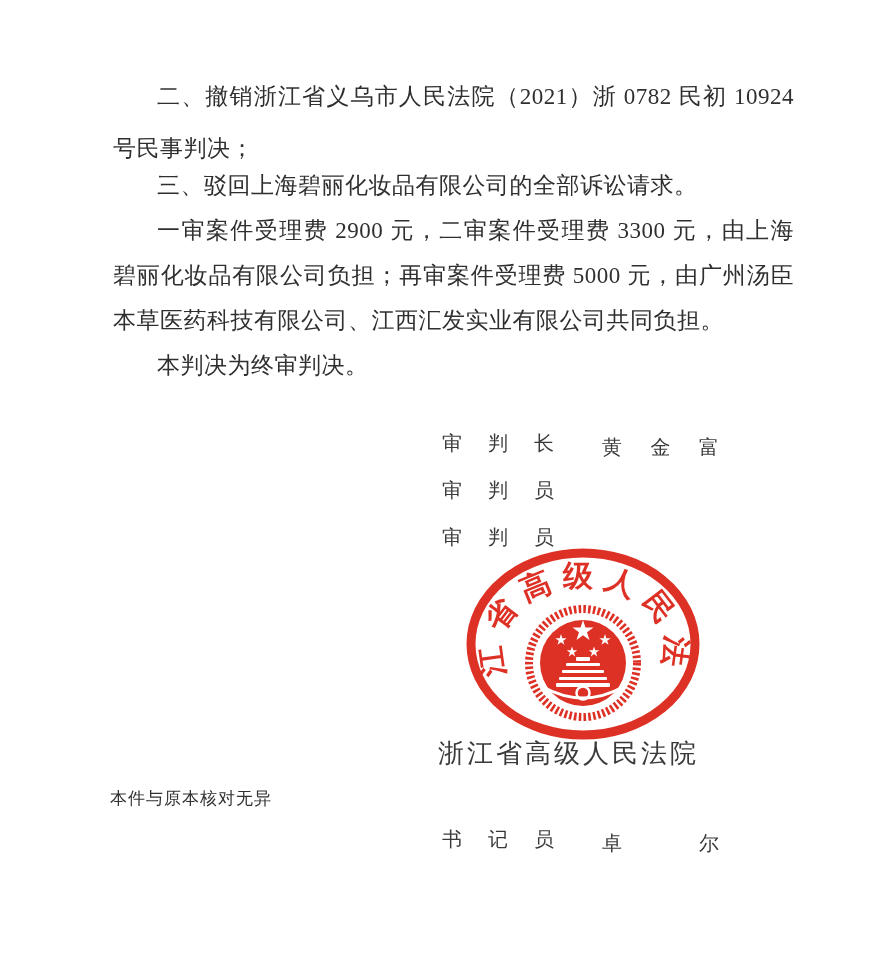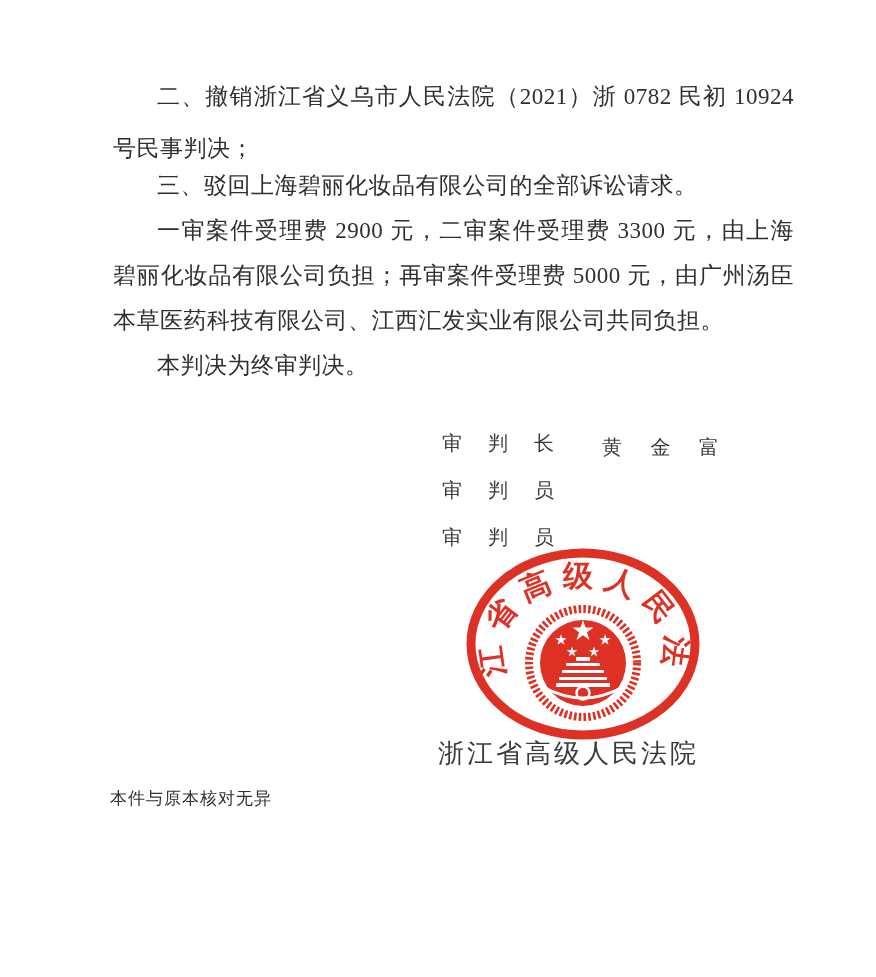--- a/index.html
+++ b/index.html
@@ -86,14 +86,18 @@
       </g>
       <circle cy="30" r="6.5" fill="none" stroke="#ffffff" stroke-width="2.5"></circle>
       <path d="M-40,24 Q0,46 40,24" fill="none" stroke="#ffffff" stroke-width="3"></path>
     </g>
   </svg>
 
   <div class="dateline">浙江省高级人民法院</div>
 
   <div class="note">本件与原本核对无异</div>
 
+  <div class="sigrow" style="top:826px">
+    <span class="sig-role">书记员</span>
+    <span class="sig-name">卓尔</span>
+  </div>
 
 </div>
 
 </body></html>

